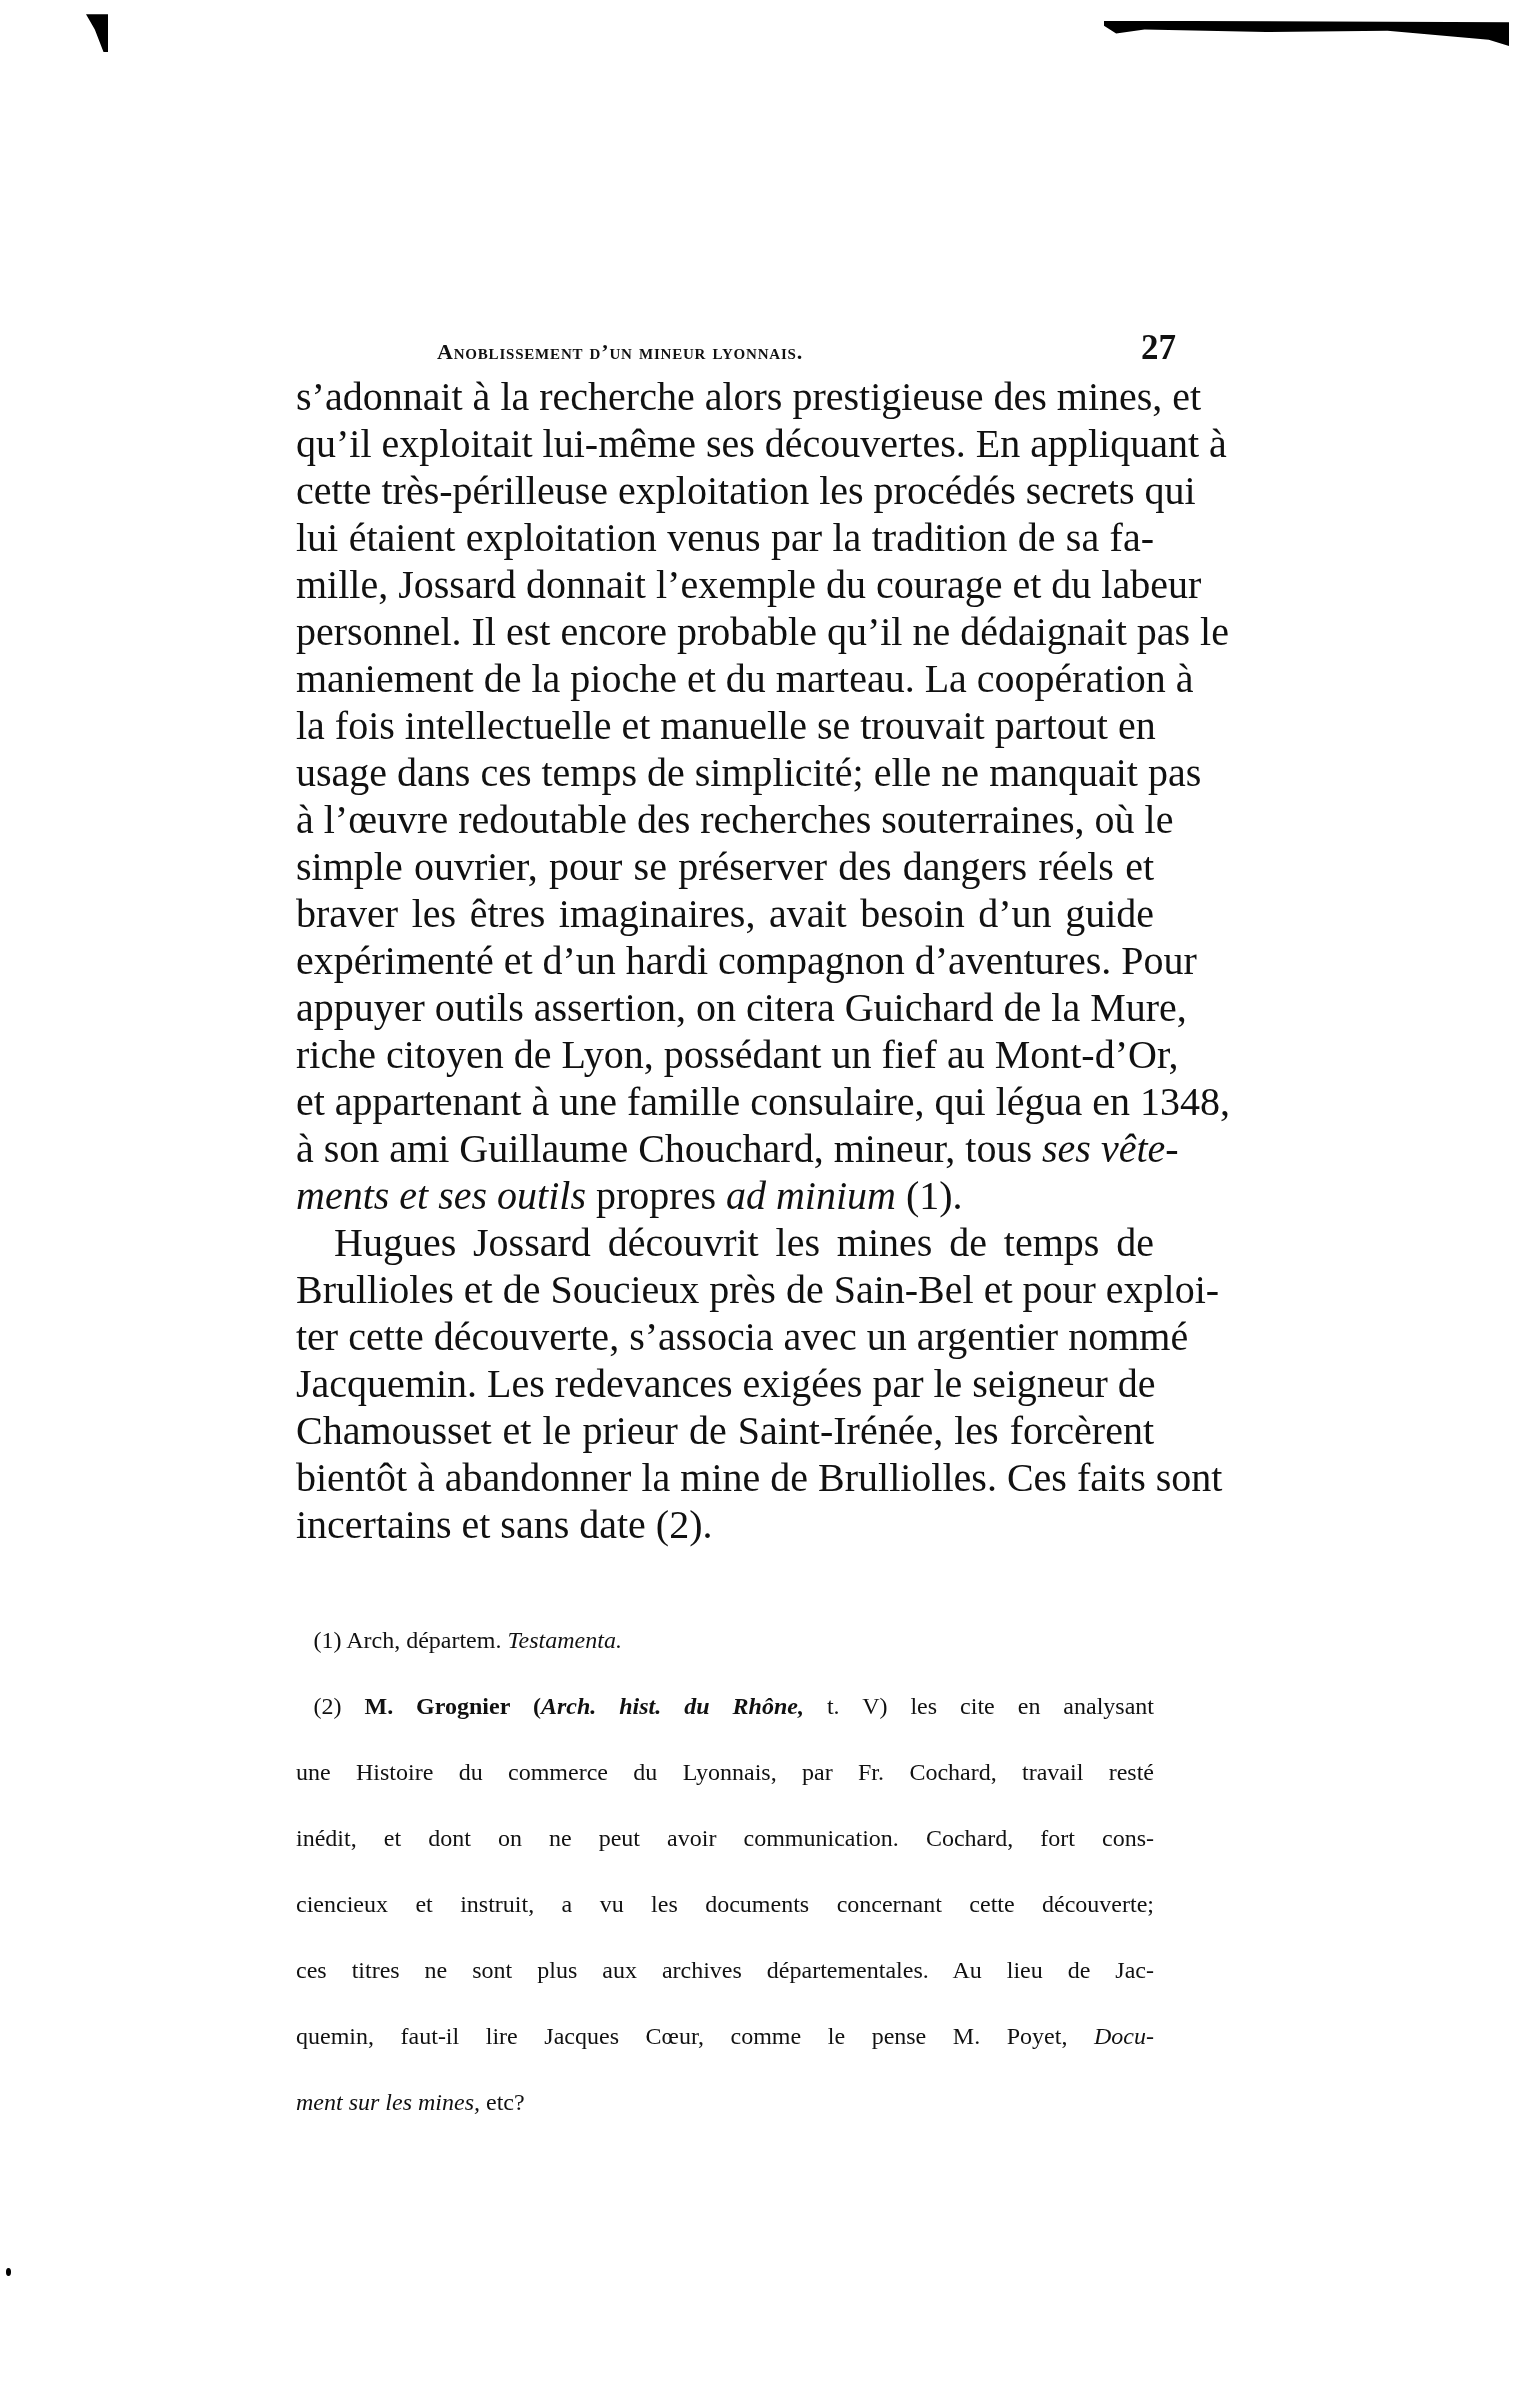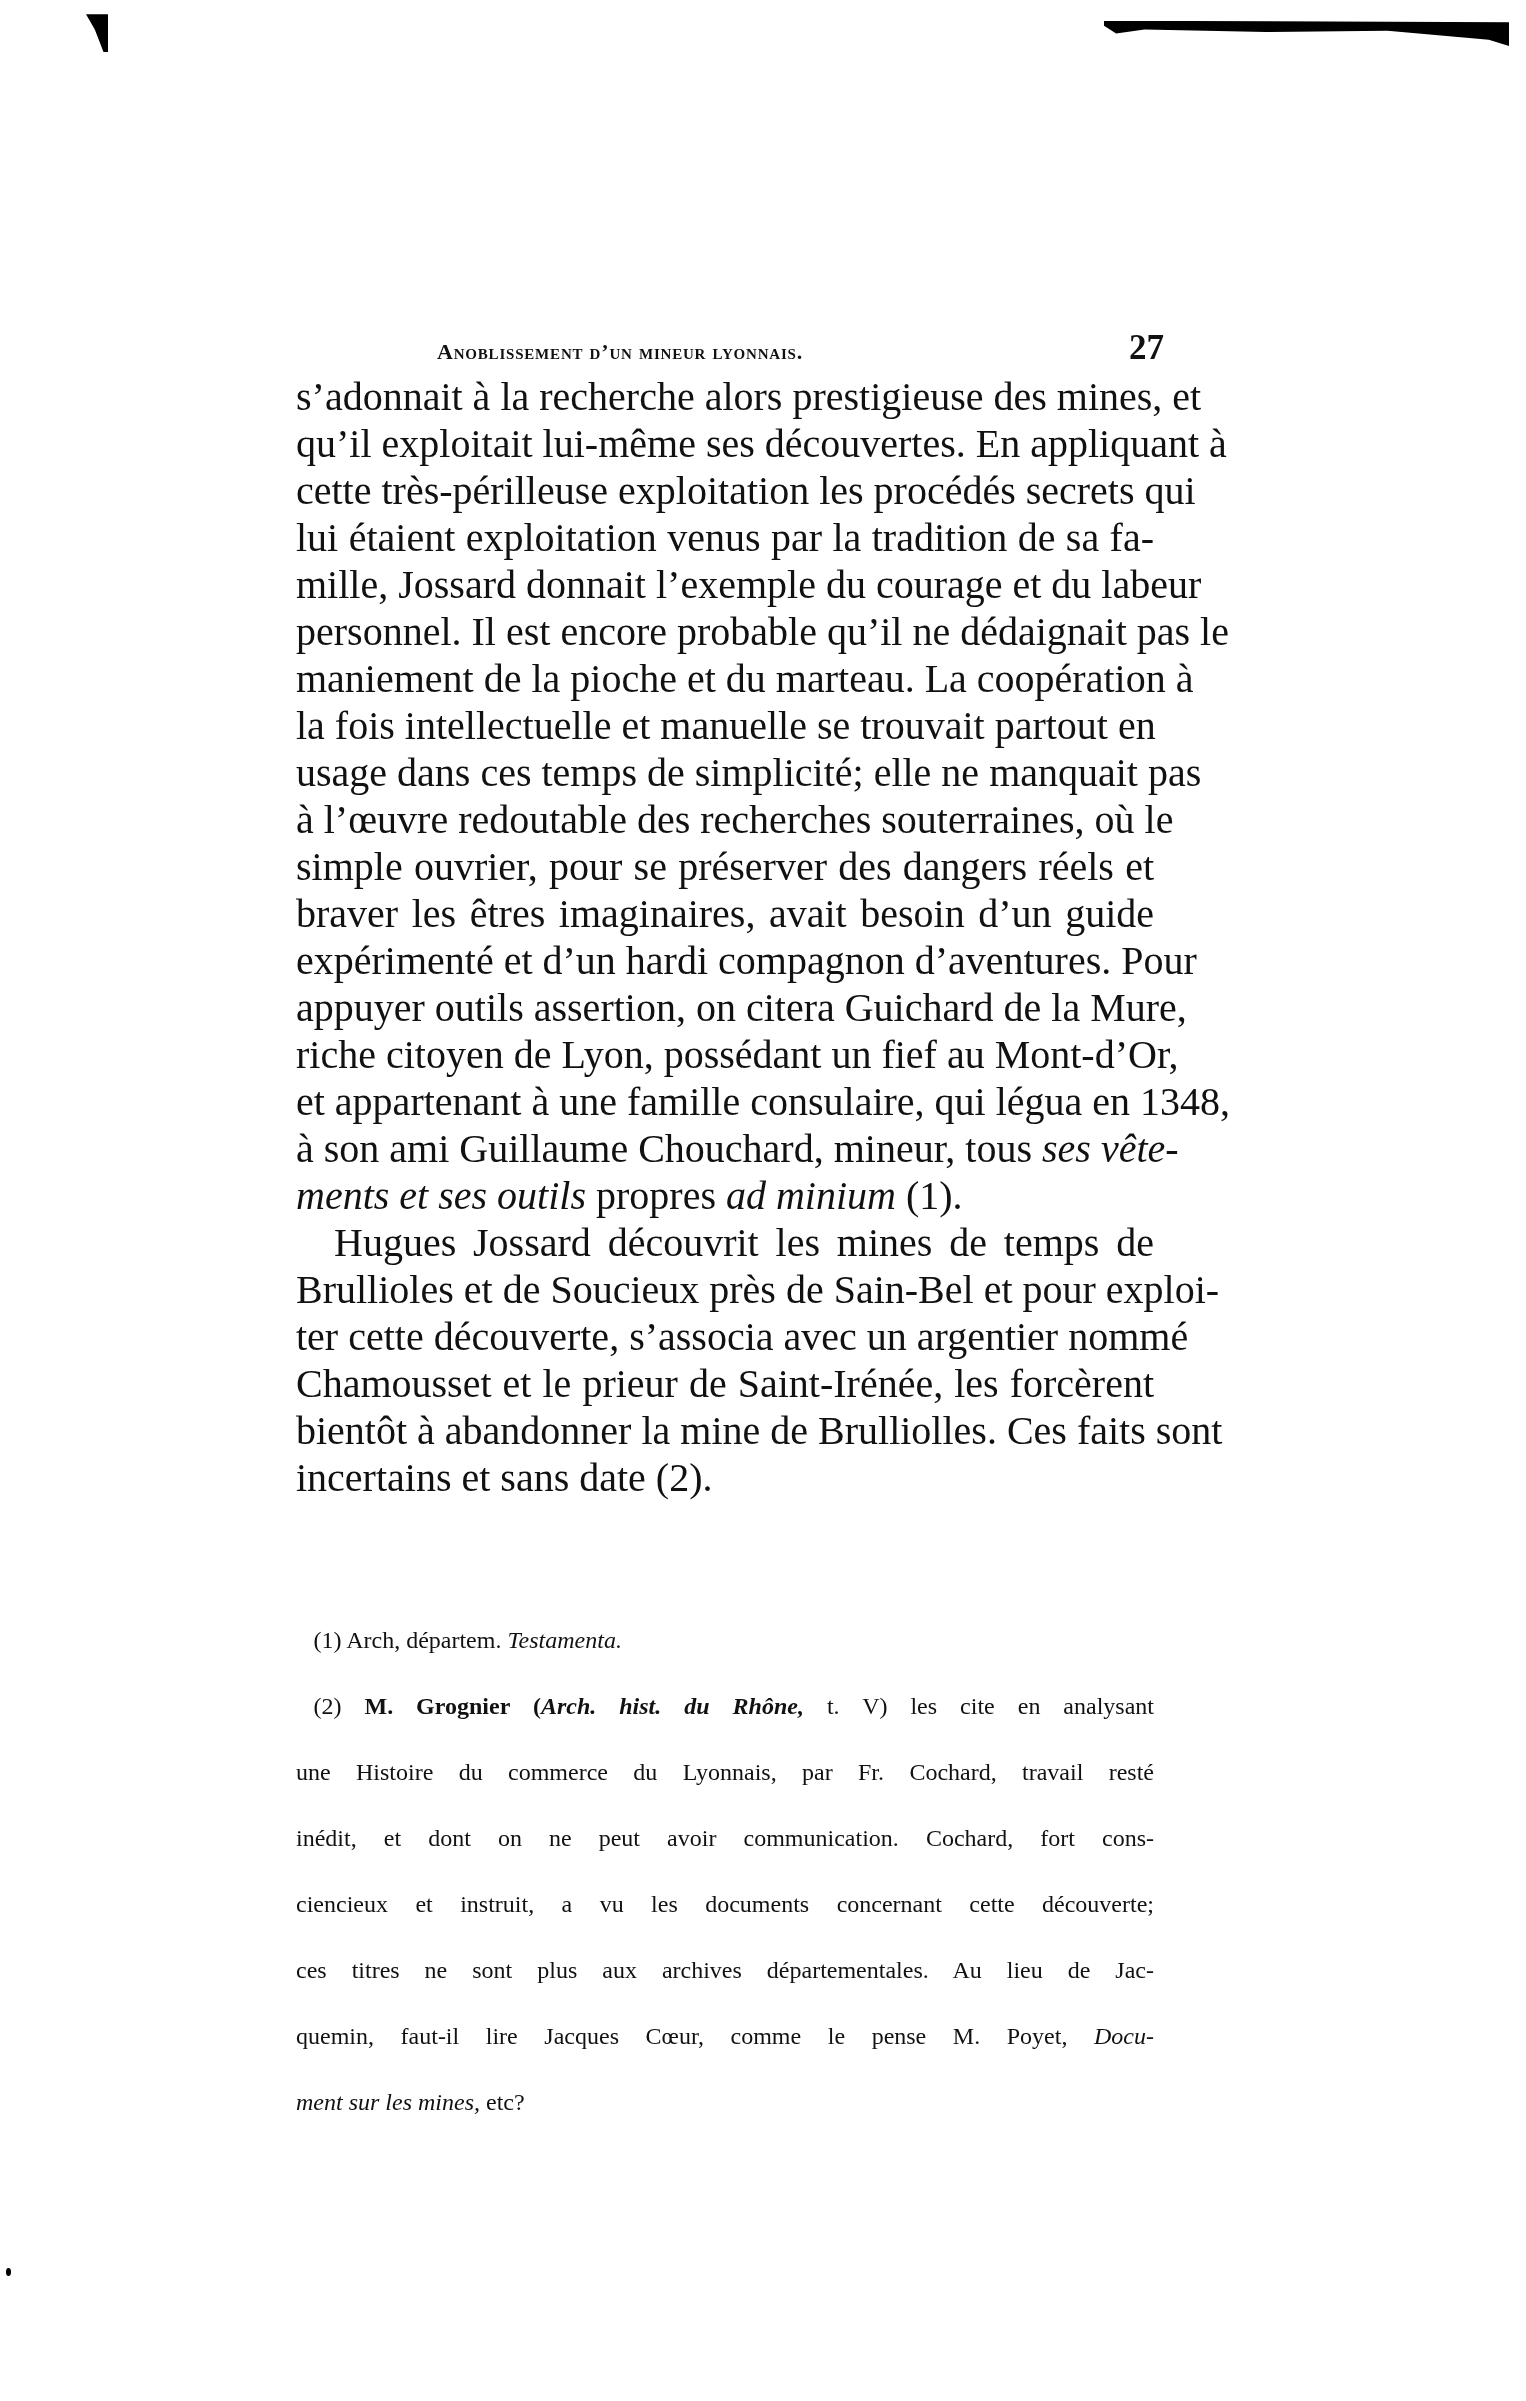--- a/index.html
+++ b/index.html
@@ -52,21 +52,21 @@
       left: 0;
       top: 12.7px;
       font-size: 22px;
       font-variant: small-caps;
       letter-spacing: 0.8px;
       font-weight: bold;
       white-space: nowrap;
     }
     .page-number {
       position: absolute;
-      right: 12px;
+      right: 0;
       top: 1.6px;
       font-size: 35px;
       font-weight: bold;
     }
     .body-text {
       position: absolute;
       left: 296px;
       top: 373px;
       width: 858px;
       font-size: 40px;
@@ -139,20 +139,21 @@
   <span class="line">expérimenté et d’un hardi compagnon d’aventures. Pour</span>
   <span class="line">appuyer outils assertion, on citera Guichard de la Mure,</span>
   <span class="line">riche citoyen de Lyon, possédant un fief au Mont-d’Or,</span>
   <span class="line">et appartenant à une famille consulaire, qui légua en 1348,</span>
   <span class="line"><span>à son ami Guillaume Chouchard, mineur, tous </span><i>ses vête-</i></span>
   <span class="line last"><i>ments et ses outils</i><span> propres </span><i>ad minium</i><span> (1).</span></span>
 
   <span class="line indent">Hugues Jossard découvrit les mines de temps de</span>
   <span class="line">Brullioles et de Soucieux près de Sain-Bel et pour exploi-</span>
   <span class="line">ter cette découverte, s’associa avec un argentier nommé</span>
+  <span class="line">Jacquemin. Les redevances exigées par le seigneur de</span>
   <span class="line">Chamousset et le prieur de Saint-Irénée, les forcèrent</span>
   <span class="line">bientôt à abandonner la mine de Brulliolles. Ces faits sont</span>
   <span class="line last">incertains et sans date (2).</span>
 </div>
 
 <div class="footnotes">
   <span class="line last indent"><span>(1)</span><span> Arch, départem. </span><i>Testamenta.</i></span>
   <span class="line indent"><span>(2)</span><span class="fn-bold"> M. Grognier (</span><i class="fn-bold">Arch. hist. du Rhône,</i><span> t. V) les cite en analysant</span></span>
   <span class="line">une Histoire du commerce du Lyonnais, par Fr. Cochard, travail resté</span>
   <span class="line">inédit, et dont on ne peut avoir communication. Cochard, fort cons-</span>

